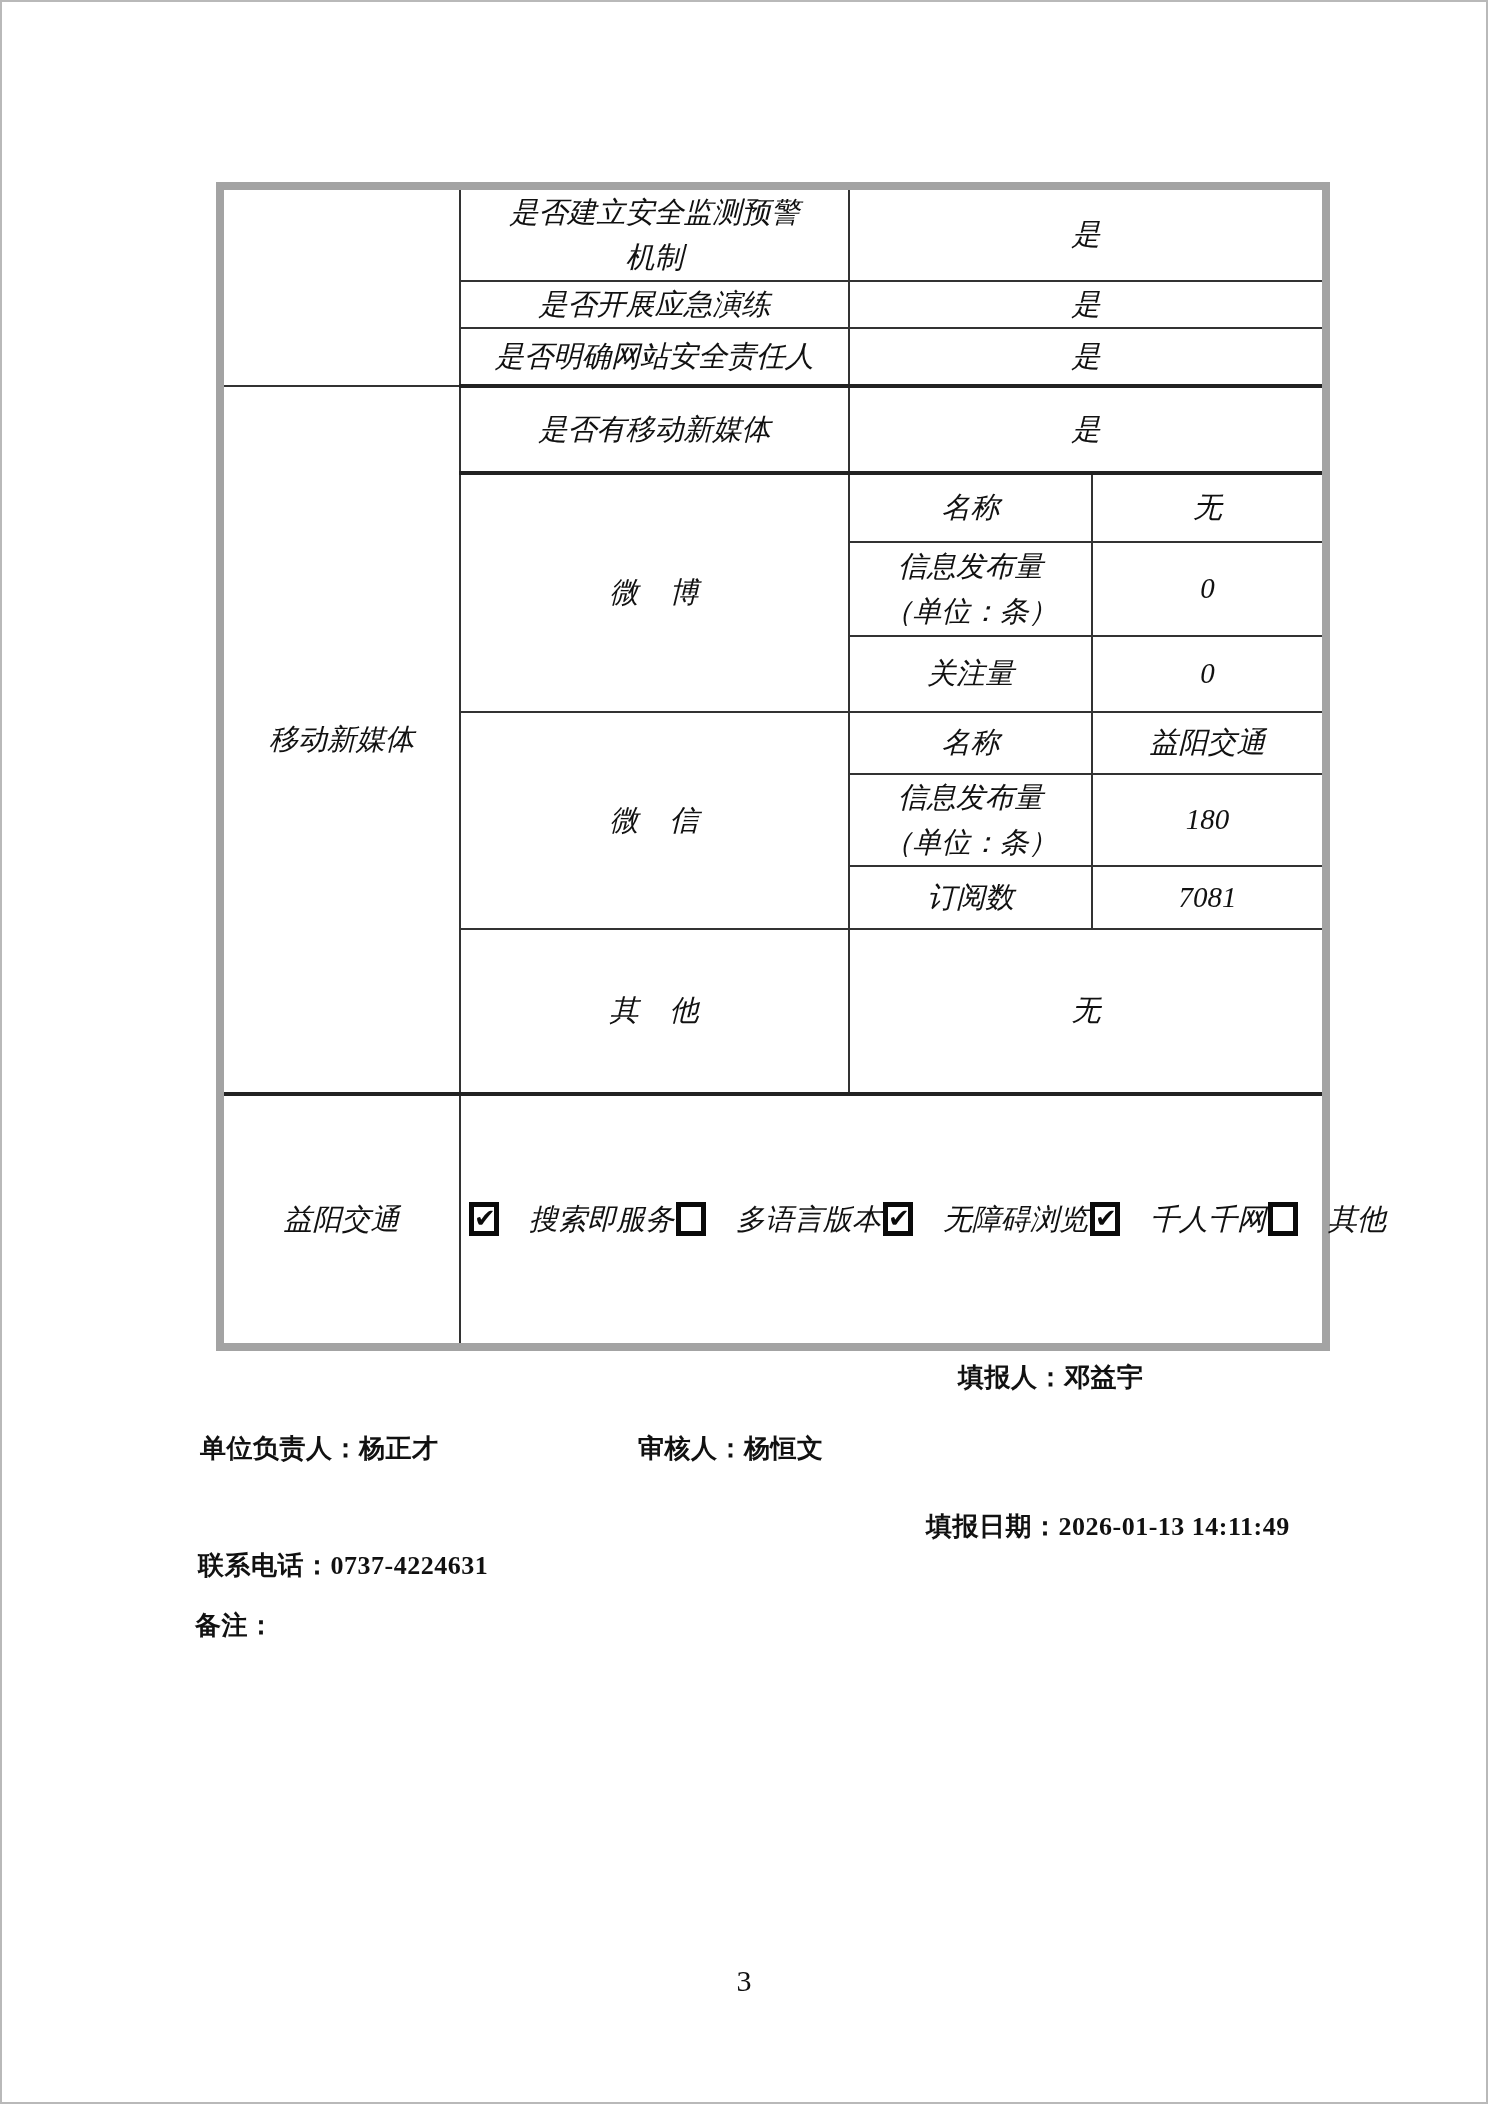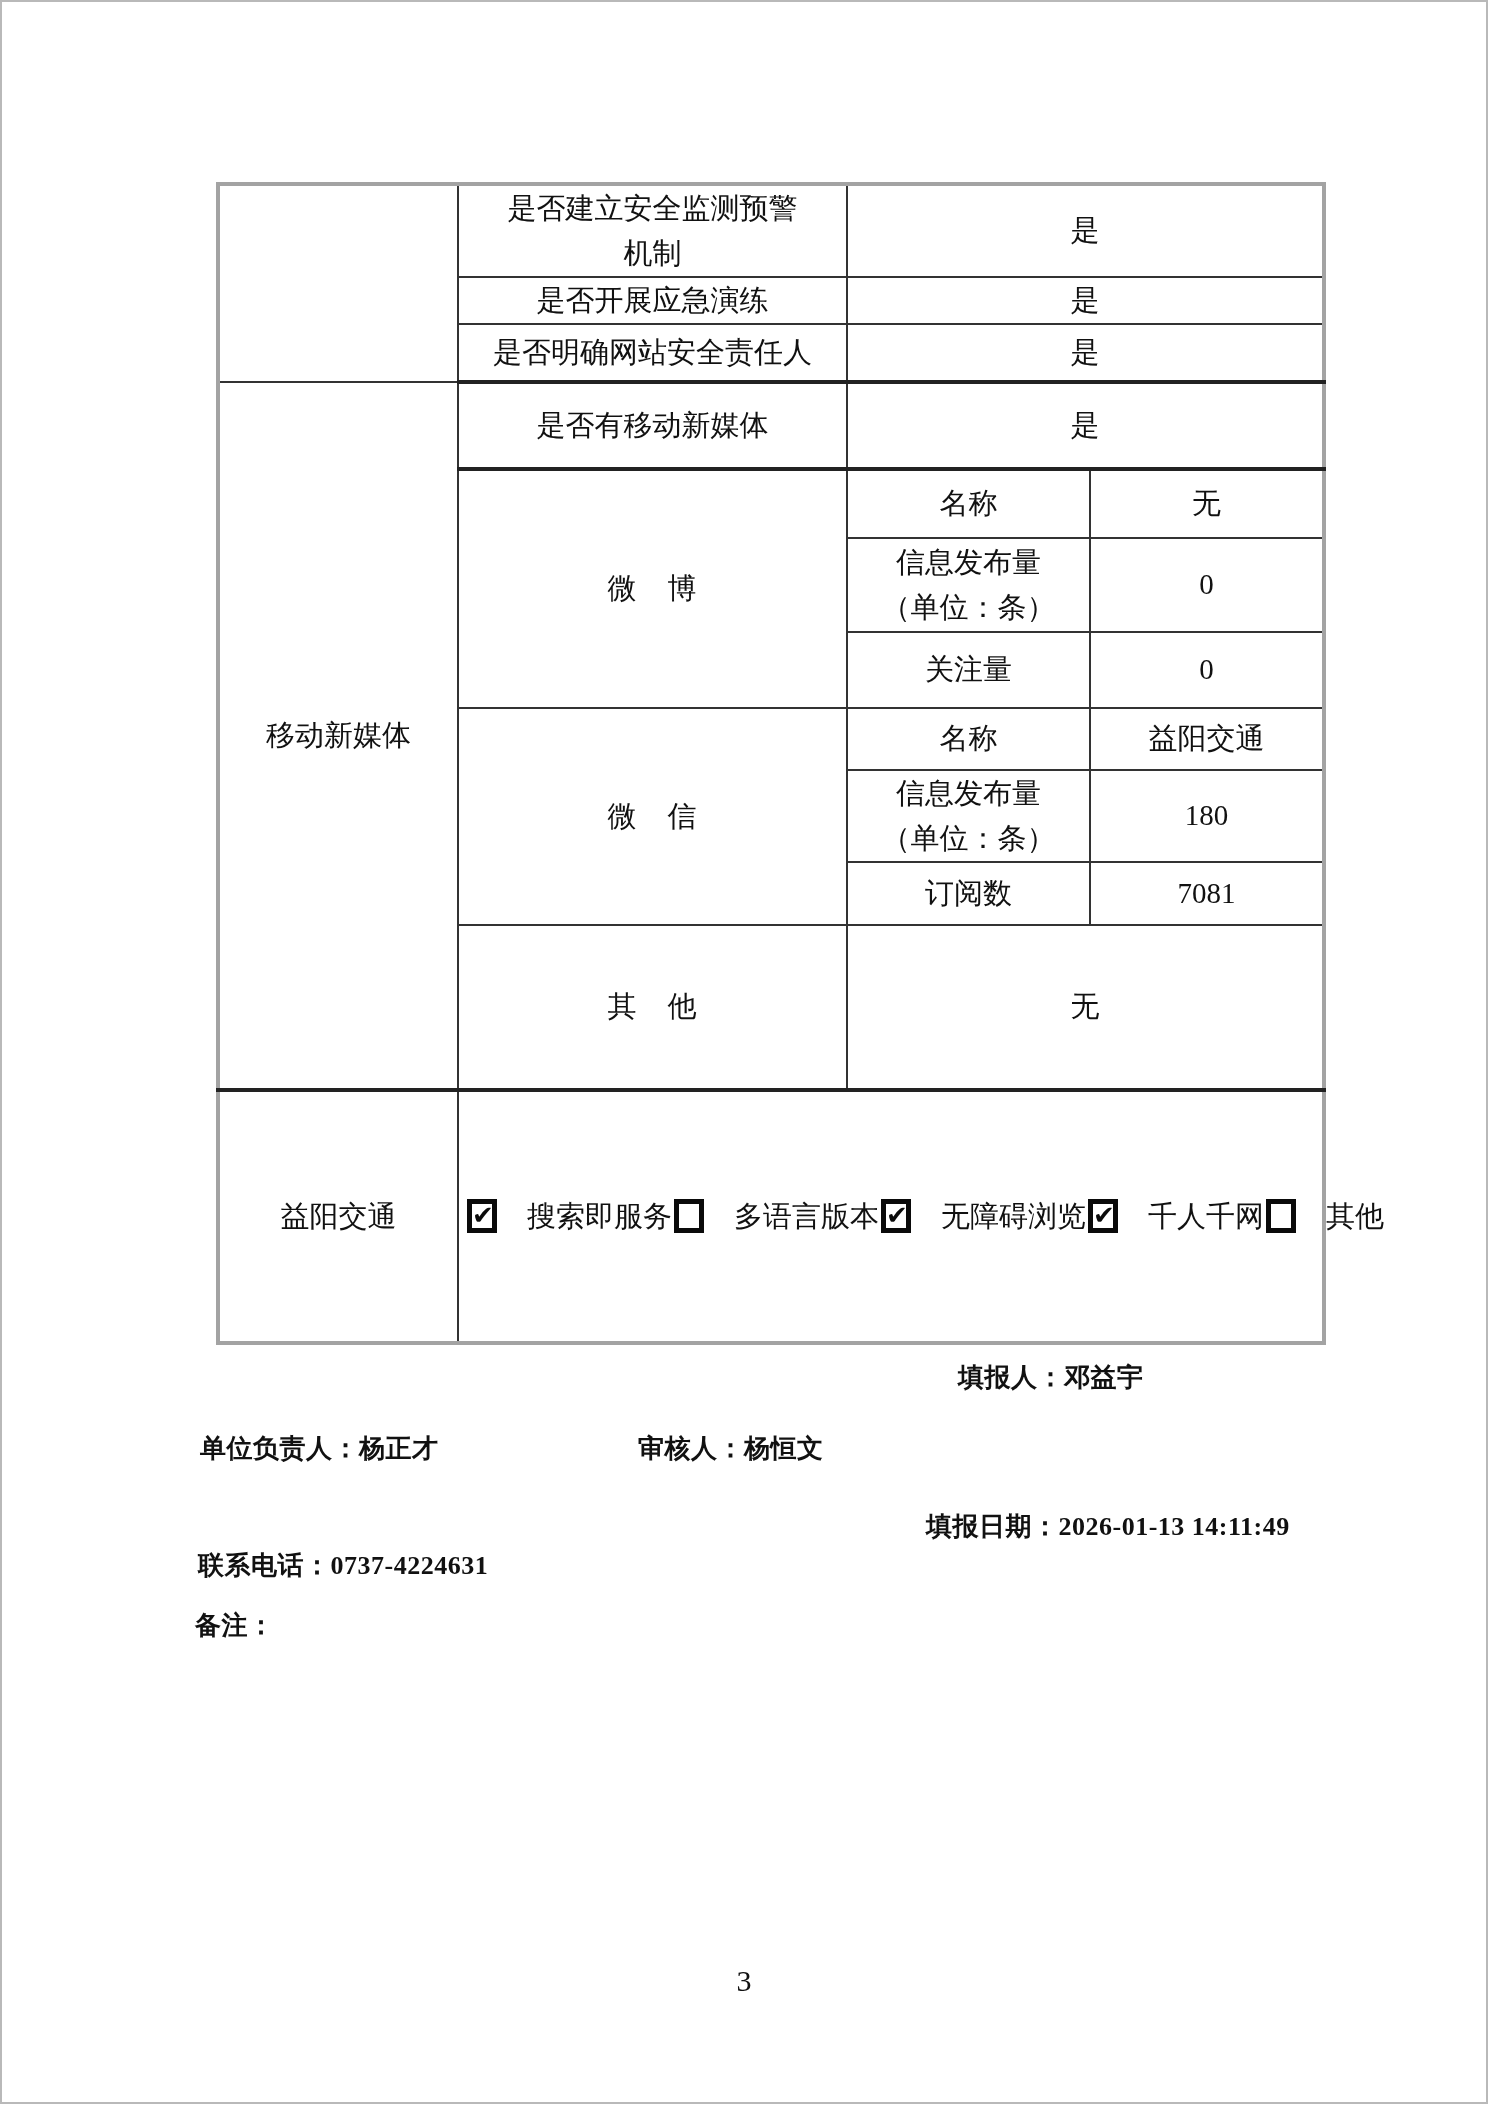--- a/index.html
+++ b/index.html
@@ -13,21 +13,21 @@
     position:absolute;left:214px;top:180px;
     width:1106px;border-collapse:collapse;table-layout:fixed;
   }
   table.report td{
     border:2px solid #333;
     text-align:center;vertical-align:middle;
     font-size:29px;line-height:1.55;
     white-space:pre-line;
     padding:0 6px;box-sizing:border-box;
   }
-  table.report{border:4px solid #a3a3a3;}
+  table.report{border:8px solid #a3a3a3;font-style:italic;}
   tr.sec-end td{border-bottom:4px solid #222;}
   td.grp{letter-spacing:1px;}
   td.opts-cell{padding:0 0 50px 10px;}
   .opts{display:block;text-align:center;white-space:nowrap;}
   .cb{
     display:inline-block;box-sizing:border-box;
     width:30px;height:34px;border:5px solid #0a0a0a;
     margin:0 2px -7px 2px;
     text-align:center;line-height:22px;
     font-family:"DejaVu Sans",sans-serif;

